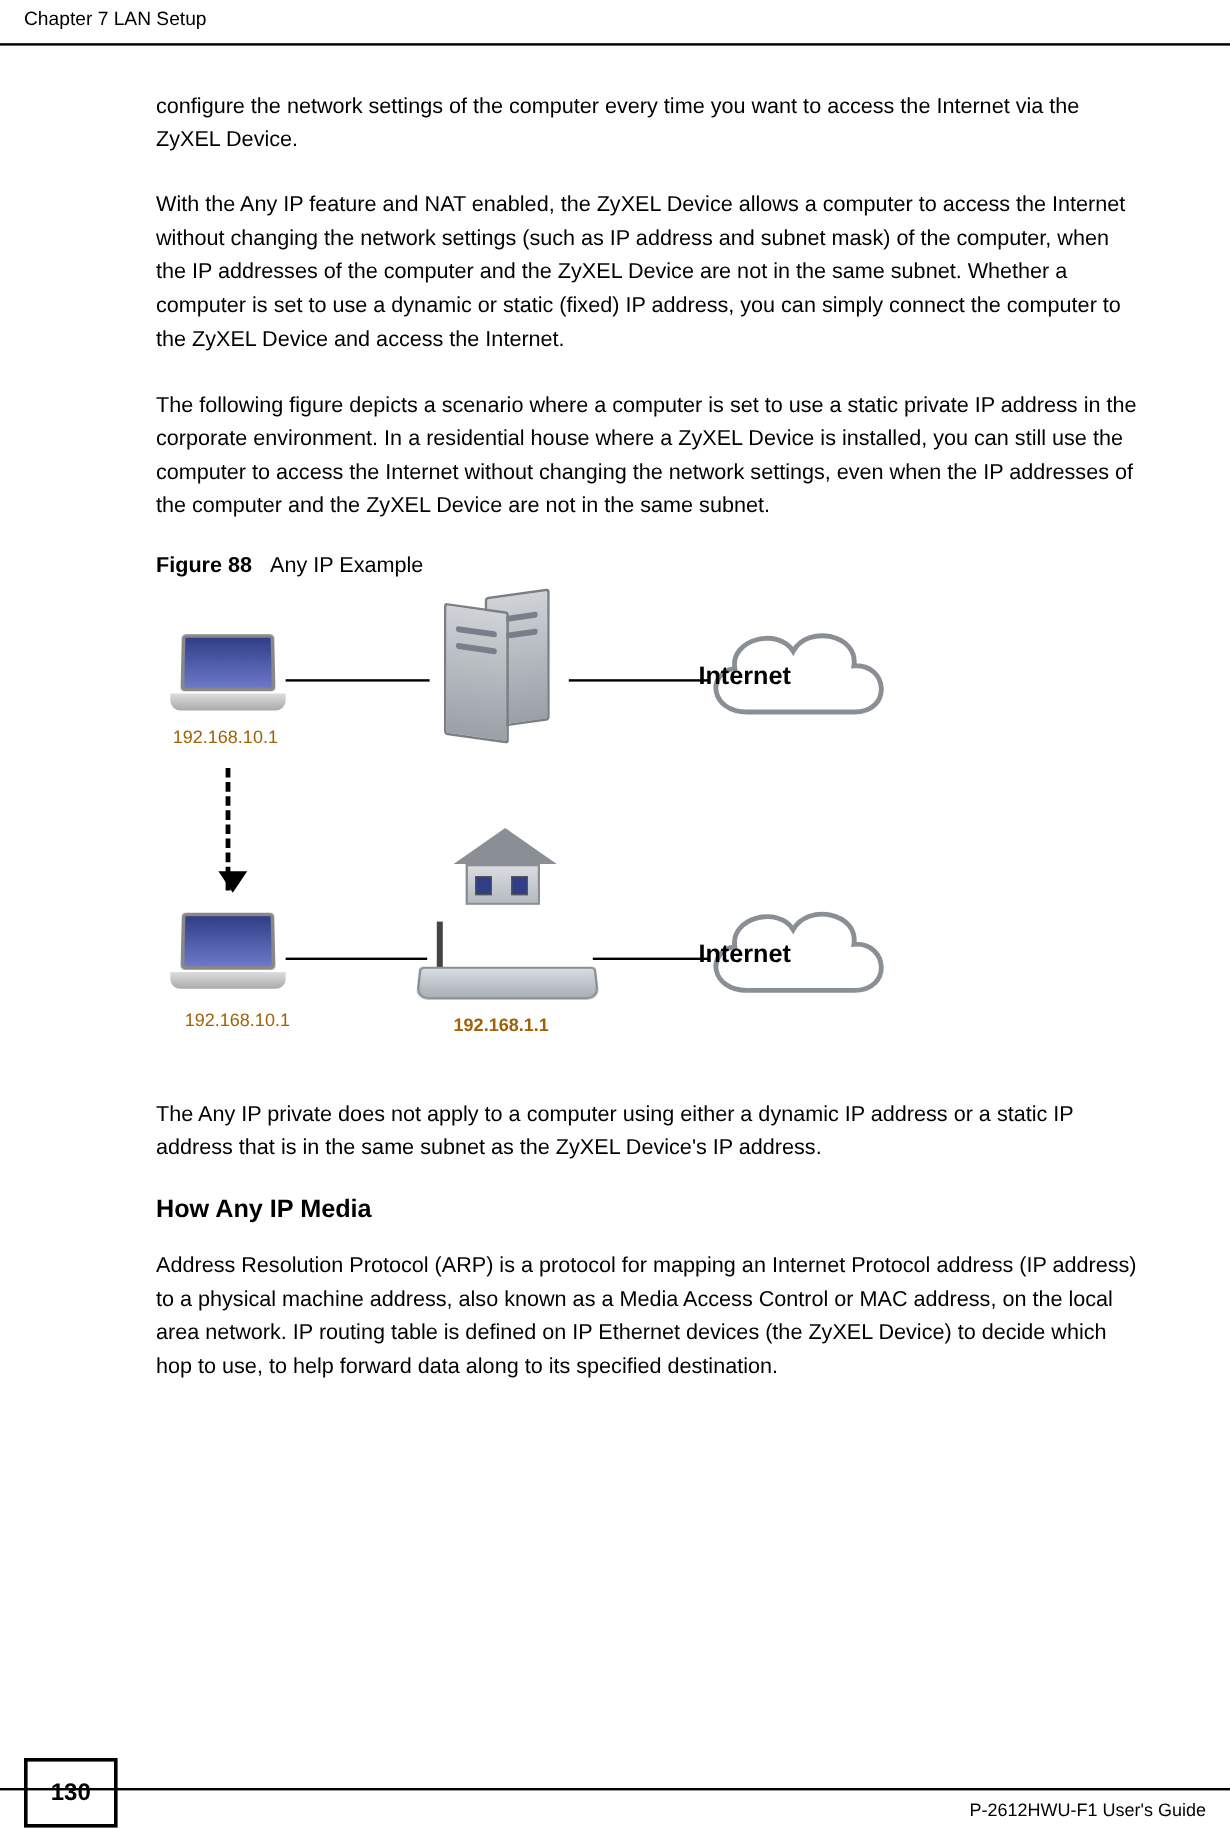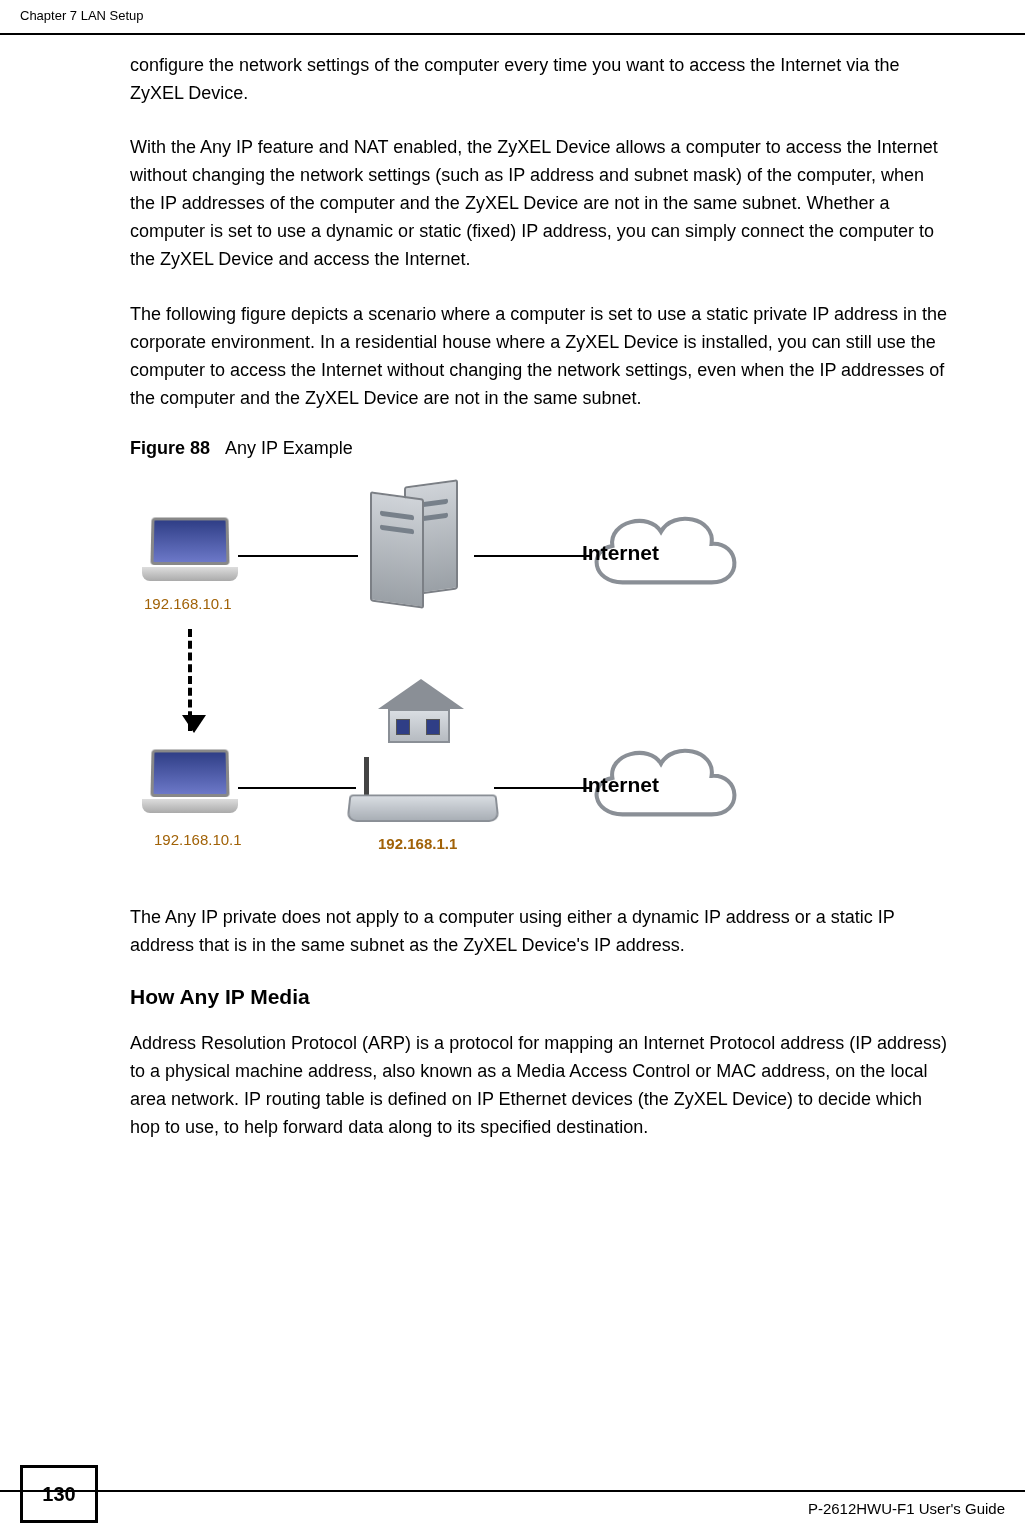--- a/index.html
+++ b/index.html
@@ -7,36 +7,36 @@
       font-family: Verdana, Geneva, sans-serif;
       width: 1025px;
       height: 1524px;
       background: #fff;
       color: #000;
       position: relative;
     }
     .page-header {
       border-bottom: 2px solid #000;
       padding: 8px 20px 10px 20px;
-      font-size: 13px;
+      font-size: 16px;
       display: flex;
       justify-content: flex-start;
     }
     .content {
-      padding: 16px 35px 0 130px;
+      padding: 36px 35px 0 130px;
       max-width: 985px;
     }
     .para {
       font-size: 18px;
       line-height: 1.56;
       margin-bottom: 26px;
     }
     .figure-caption {
       font-size: 18px;
-      margin-bottom: 28px;
+      margin-bottom: 16px;
     }
     .figure-caption .fig-label { font-weight: bold; }
     .figure {
       margin: 0 0 26px 0;
       width: 640px;
       height: 390px;
       position: relative;
     }
     .note {
       font-size: 18px;

